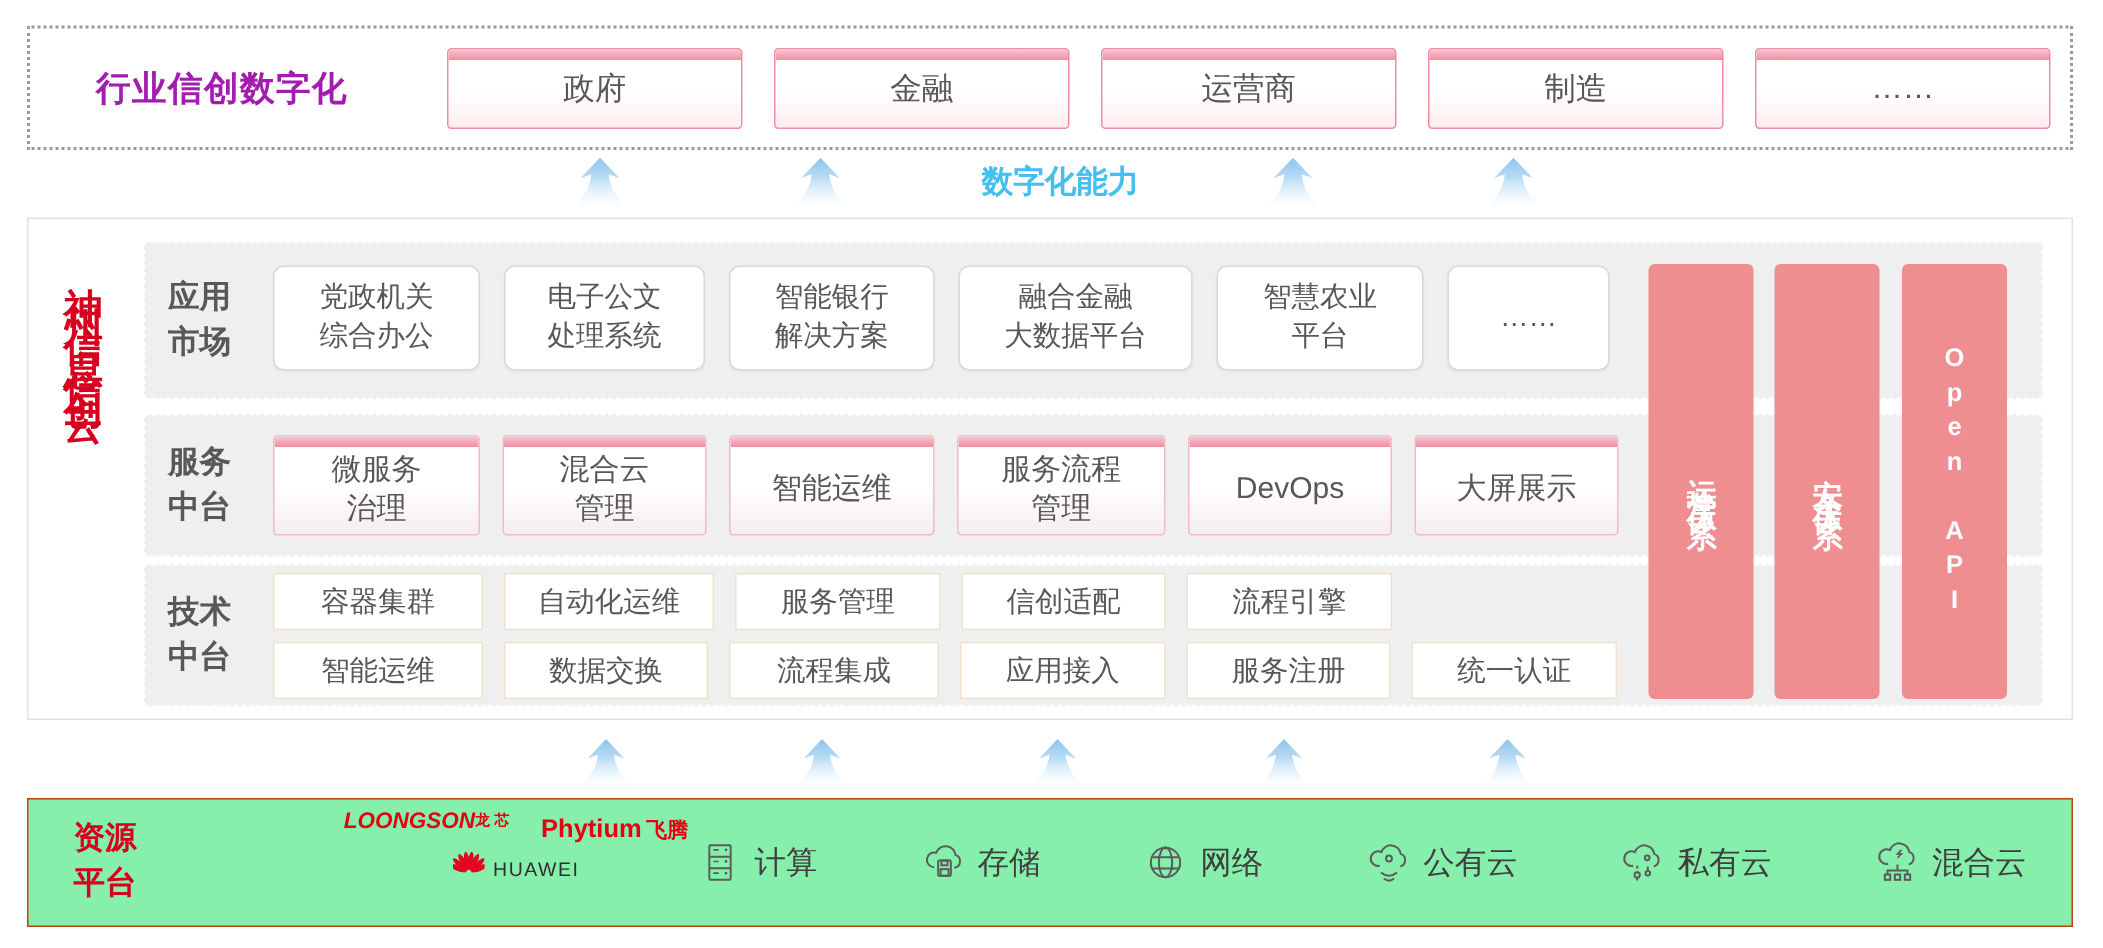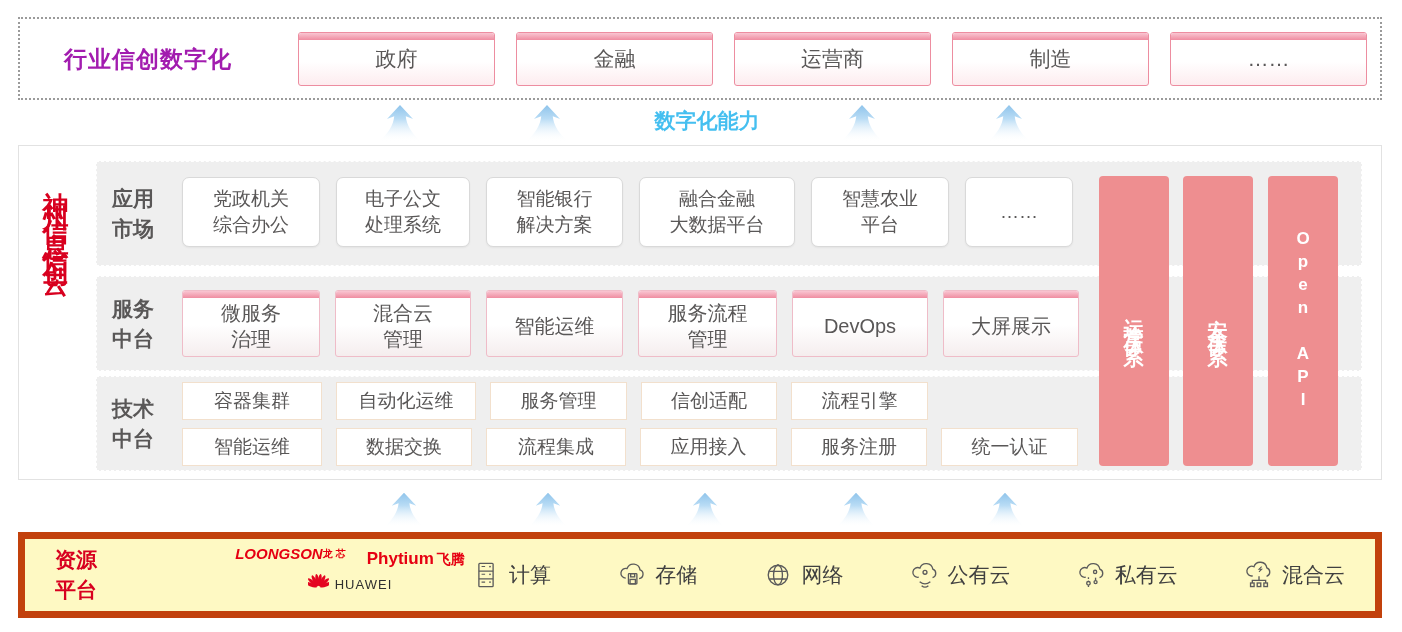--- a/index.html
+++ b/index.html
@@ -56,21 +56,21 @@
     display:flex;align-items:center;justify-content:center;font-size:19px;color:#595757;}
   .pillar{position:absolute;top:30px;width:70px;height:290px;background:#ee8e90;border-radius:4px;
     display:flex;align-items:center;justify-content:center;z-index:5;}
   .pillar span{writing-mode:vertical-lr;text-orientation:upright;color:#ffffff;font-weight:bold;
     font-size:20px;letter-spacing:9px;line-height:1;}
   .pillar-1{left:1080px;} .pillar-2{left:1164px;} .pillar-3{left:1249px;}
   .pillar-3 span{font-size:17px;letter-spacing:4px;}
 
   
   .res-panel{position:absolute;left:18px;top:532px;width:1364px;height:86px;
-    background:#fef9c3;border:7px solid #c2410c;box-sizing:border-box;}
+    background:#86efac;border:1px solid #c2410c;box-sizing:border-box;}
   .res-label{position:absolute;left:30px;top:50%;transform:translateY(-50%);
     font-size:21px;font-weight:bold;color:#d8001f;white-space:pre-line;line-height:1.45;}
   .vendors{position:absolute;left:180px;top:7px;width:290px;display:flex;flex-direction:column;align-items:center;}
   .vendor-row{display:flex;align-items:flex-start;gap:18px;}
   .loongson{display:flex;flex-direction:row;align-items:center;color:#e60012;line-height:1;}
   .loongson .en{font-size:15px;font-weight:800;font-style:italic;}
   .loongson .cn{font-size:10px;font-weight:bold;letter-spacing:3px;margin-top:1px;}
   .phytium{display:flex;align-items:center;gap:3px;color:#e60012;margin-top:4px;line-height:1;}
   .phytium .en{font-size:17px;font-weight:600;}
   .phytium .cn{font-size:14px;font-weight:800;}

